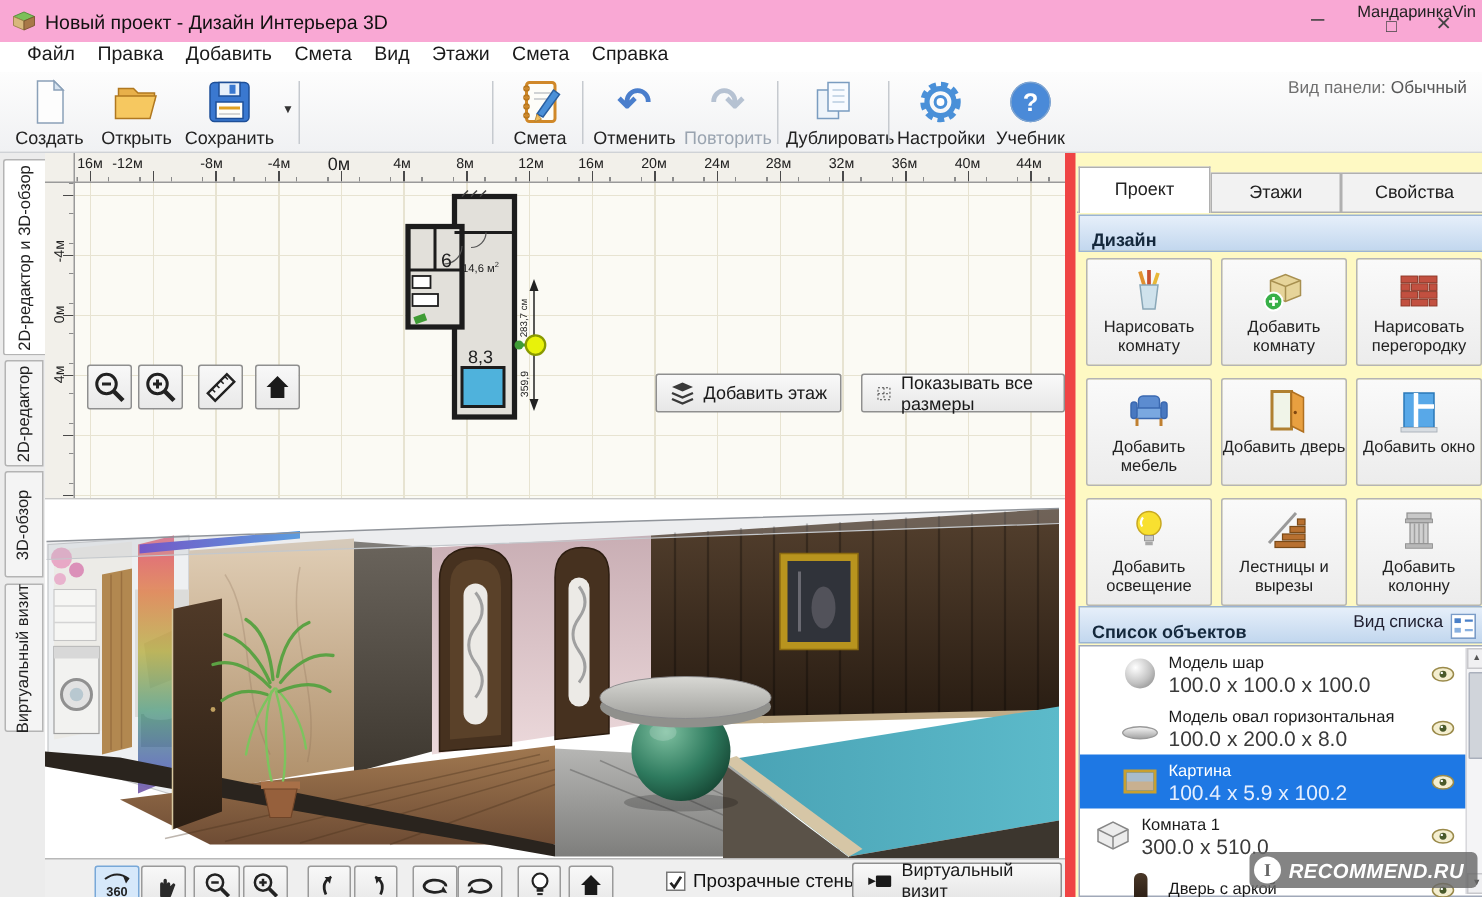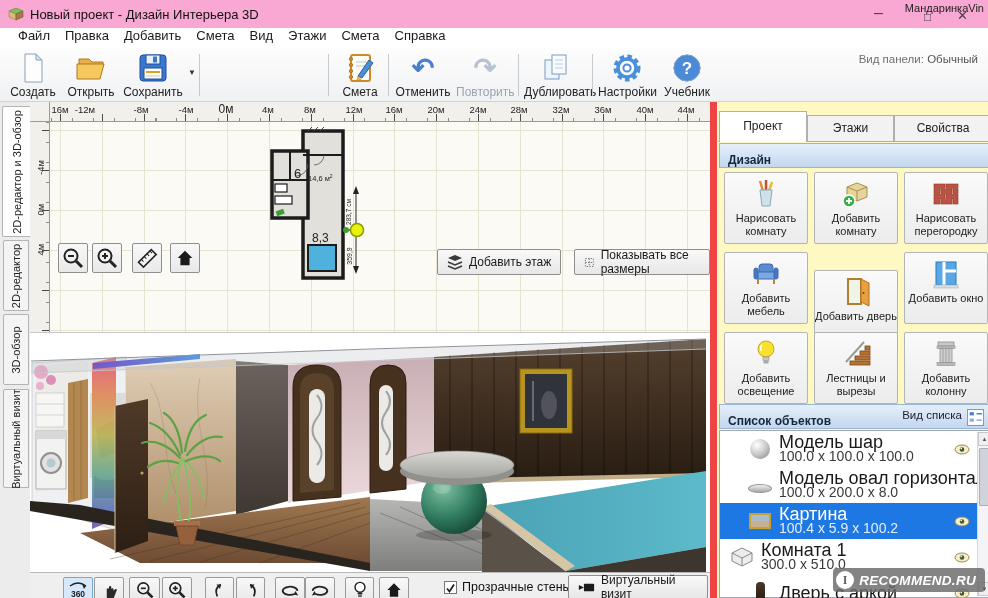--- a/index.html
+++ b/index.html
@@ -64,21 +64,21 @@
 .rp-line{position:absolute;left:1px;top:39px;width:276px;height:1px;background:#b0b0b0}
 .blueband{position:absolute;left:2px;width:274px;height:25px;background:linear-gradient(#e6effa,#c2d7ee);border:1px solid #9ab4d4;font-weight:bold;font-size:12px;color:#14283c;display:flex;align-items:flex-end;padding:0 8px}
 .gbtn{position:absolute;width:84px;height:72px;background:linear-gradient(#fafafa,#ececec);border:1px solid #b4b4b4;border-radius:2px;display:flex;flex-direction:column;align-items:center;justify-content:flex-start;padding-top:5px}
 .gbtn .glabel{font-size:11px;line-height:12.5px;text-align:center;color:#222;margin-top:2px}
 .viewlist{position:absolute;right:30px;top:4px;font-weight:normal;font-size:11.5px;color:#223}
 .objlist{position:absolute;left:2px;top:328px;width:274px;height:168px;background:#fff;border:1px solid #a0a8b8}
 .orow{position:relative;height:36px;display:flex;align-items:center;padding-left:26px}
 .orow.root{padding-left:8px}
 .orow.sel{background:#1e78e4;color:#fff}
 .orow .thumb{width:28px;display:flex;justify-content:center;margin-right:5px;flex:none}
-.oname{font-size:18px;line-height:15px;white-space:nowrap}
+.oname{font-size:11px;line-height:15px;white-space:nowrap}
 .odims{font-size:14px;color:#3a3a3a;line-height:13px;white-space:nowrap}
 .orow.sel .odims{color:#e4eeff}
 .eye{margin-left:auto;margin-right:22px;flex:none}
 .th-sphere{width:20px;height:20px;border-radius:50%;background:radial-gradient(circle at 35% 30%,#ffffff,#c2c2c2 55%,#7e7e7e)}
 .th-oval{width:24px;height:9px;border-radius:50%;background:linear-gradient(#f2f2f2,#a6a6a6);border:1px solid #999;margin-top:6px}
 .th-pic{width:22px;height:16px;border:2px solid #c8a030;background:linear-gradient(180deg,#a8bccc 45%,#c8b090 55%)}
 .th-door{width:9px;height:22px;border-radius:4px 4px 0 0;background:linear-gradient(#4a3828,#241810)}
 .scroll{position:absolute;right:1px;top:1px;bottom:1px;width:14px;background:#f4f4f6;border-left:1px solid #d8d8dc}
 .sb-btn{position:absolute;left:0;width:13px;height:14px;background:#f0f0f2;border:1px solid #c8c8cc;font-size:6px;color:#555;display:flex;align-items:center;justify-content:center}
 .sb-thumb{position:absolute;left:1px;top:16px;width:11px;height:58px;background:#d0d4da;border:1px solid #aab0bc;border-radius:1px}
@@ -652,21 +652,21 @@
         <svg width="36" height="32" viewBox="0 0 36 32">
             <rect x="11" y="6" width="14" height="12" rx="3" fill="#5c8cd0" stroke="#3a68b0"></rect>
             <rect x="8" y="14" width="20" height="7" rx="2" fill="#7aa8e0" stroke="#3a68b0"></rect>
             <rect x="6" y="10" width="4" height="11" rx="2" fill="#4878c0" stroke="#3a68b0"></rect>
             <rect x="26" y="10" width="4" height="11" rx="2" fill="#4878c0" stroke="#3a68b0"></rect>
             <line x1="10" y1="21" x2="10" y2="26" stroke="#c08030" stroke-width="2"></line>
             <line x1="26" y1="21" x2="26" y2="26" stroke="#c08030" stroke-width="2"></line>
           </svg>
         <span class="glabel">Добавить мебель</span>
       </div>
-      <div class="gbtn" style="left:97px;top:168px">
+      <div class="gbtn" style="left:97px;top:150px">
         <svg width="36" height="32" viewBox="0 0 36 32">
             <rect x="10" y="3" width="13" height="25" fill="#f0f4e8" stroke="#b08030" stroke-width="2"></rect>
             <path d="M23 3 l8 4 v23 l-8 -4z" fill="#e8a040" stroke="#b07020"></path>
             <circle cx="25.5" cy="17" r="1.1" fill="#804810"></circle>
           </svg>
         <span class="glabel">Добавить дверь</span>
       </div>
       <div class="gbtn" style="left:187px;top:150px">
         <svg width="36" height="32" viewBox="0 0 36 32">
             <rect x="8" y="4" width="20" height="23" fill="#58a8e8" stroke="#2a78b8"></rect>

